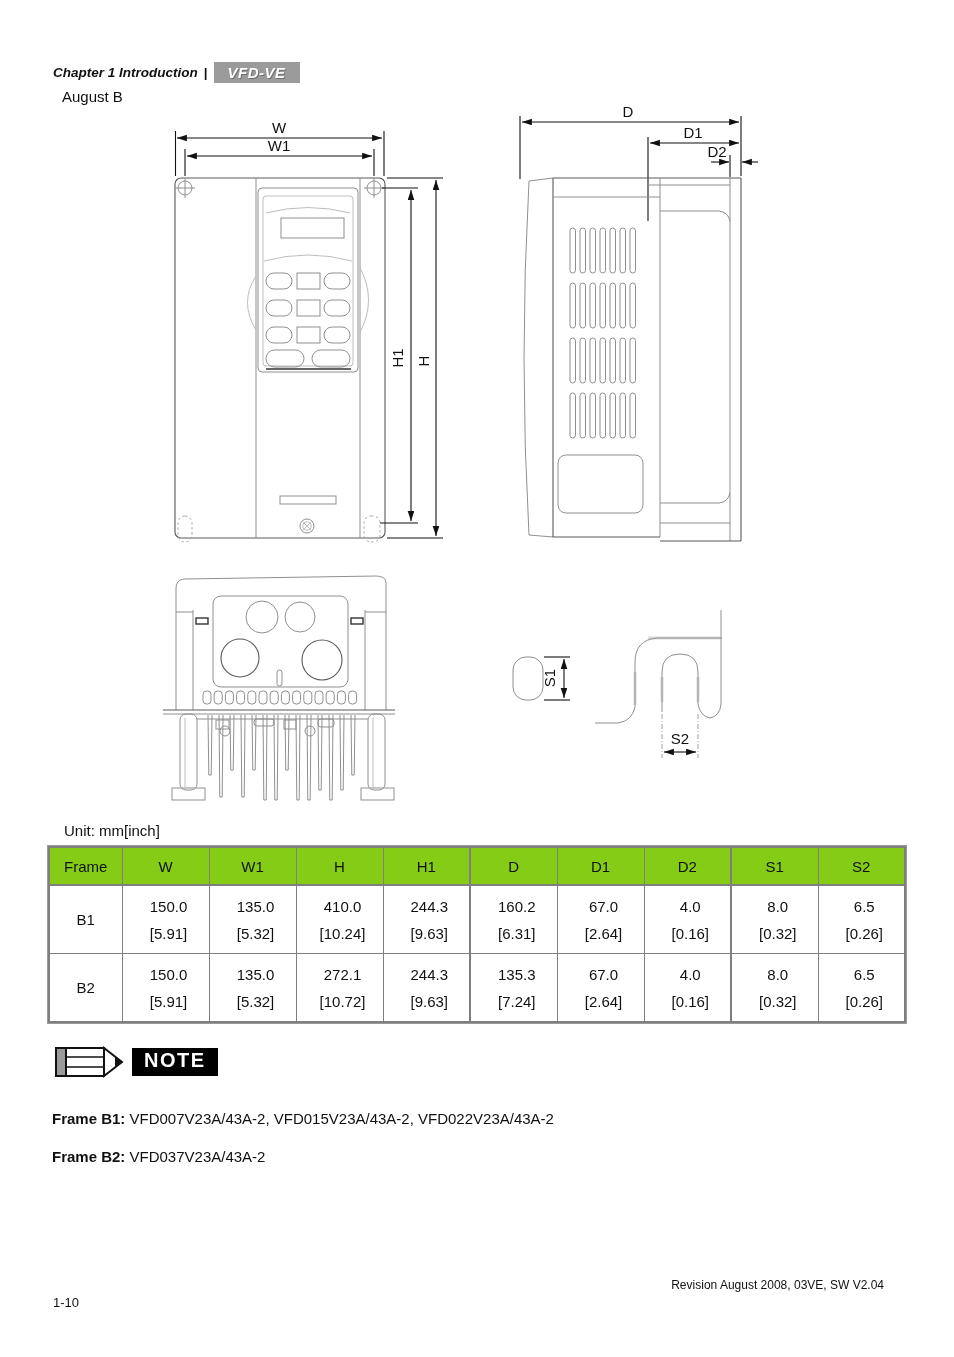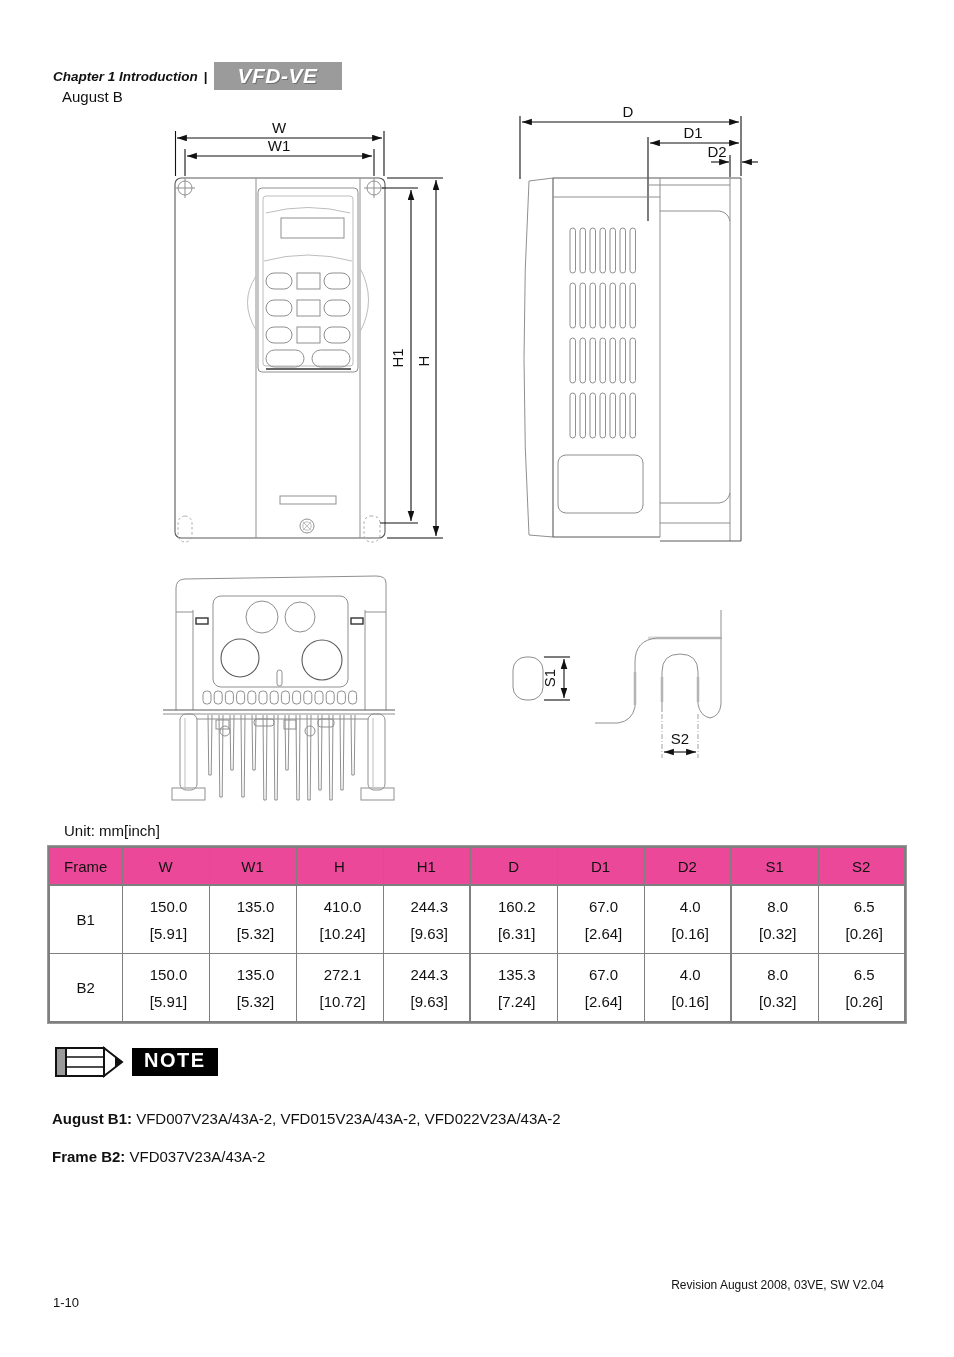--- a/index.html
+++ b/index.html
@@ -4,40 +4,40 @@
 <style>
   html,body{margin:0;padding:0;background:#fff;}
   #page{position:relative;width:954px;height:1329px;background:#fff;overflow:hidden;
         font-family:"Liberation Sans",sans-serif;color:#111;}
 
   
   .hdr{position:absolute;left:53px;top:62px;display:flex;align-items:center;gap:6px;}
   .hdr .chap{font-size:13.5px;font-weight:bold;font-style:italic;color:#111;}
   .hdr .sep{font-size:13.5px;font-weight:bold;color:#111;}
   .hdr .logo{background:#9b9b9b;color:#fff;font-style:italic;font-weight:bold;
-             font-size:21px;padding:2px 24px;letter-spacing:.5px;text-shadow:1px 1px 0 #6f6f6f;}
+             font-size:15px;padding:2px 14px;letter-spacing:.5px;text-shadow:1px 1px 0 #6f6f6f;}
   .frameb{position:absolute;left:62px;top:88px;font-size:15px;}
 
   
   svg{position:absolute;overflow:visible;}
   .ln{stroke:#8f8f8f;fill:none;stroke-width:1;}
   .lnd{stroke:#5a5a5a;fill:none;stroke-width:1.1;}
   .lnl{stroke:#bdbdbd;fill:none;stroke-width:1;}
   .lng{stroke:#d9d9d9;fill:none;stroke-width:3;}
   .dim{stroke:#111;fill:none;stroke-width:1.1;}
   .dimtxt{font-size:15px;fill:#111;font-family:"Liberation Sans",sans-serif;}
   .dash{stroke:#a9a9a9;fill:none;stroke-width:1;stroke-dasharray:2.5,2.5;}
   .cdash{stroke:#999;fill:none;stroke-width:.9;stroke-dasharray:5,2,1,2;}
 
   
   .unit{position:absolute;left:64px;top:822px;font-size:15px;}
   table.dims{position:absolute;left:48px;top:846px;border-collapse:collapse;table-layout:fixed;
              font-size:15px;text-align:center;}
   table.dims th,table.dims td{border:1px solid #7f7f7f;padding:0;font-weight:normal;}
-  table.dims th{background:#ec4899;height:36px;}
+  table.dims th{background:#84cc16;height:36px;}
   table.dims thead th{border-bottom:2px solid #7f7f7f;}
   table.dims td{height:67px;background:#fff;}
   table.dims{border:2px solid #7f7f7f;outline:1px solid #9a9a9a;}
   table.dims th:nth-child(6),table.dims td:nth-child(6),
   table.dims th:nth-child(9),table.dims td:nth-child(9){border-left:2px solid #7f7f7f;}
   table.dims td div{line-height:27px;margin-left:6px;}
 
   
   .note-row{position:absolute;left:52px;top:1042px;display:flex;align-items:center;}
   .note-badge{background:#000;color:#fff;font-weight:bold;font-size:20px;letter-spacing:1.5px;
@@ -433,18 +433,18 @@
       <rect x="4" y="6" width="10" height="28" fill="#9a9a9a" stroke="#111" stroke-width="2"></rect>
       <rect x="14" y="6" width="38" height="28" fill="#fff" stroke="#111" stroke-width="2"></rect>
       <line x1="14" y1="15" x2="52" y2="15" stroke="#111" stroke-width="1.6"></line>
       <line x1="14" y1="25" x2="52" y2="25" stroke="#111" stroke-width="1.6"></line>
       <polygon points="52,6 70,20 52,34" fill="#fff" stroke="#111" stroke-width="2"></polygon>
       <polygon points="63,14.5 70,20 63,25.5" fill="#111"></polygon>
     </svg>
     <span class="note-badge">NOTE</span>
   </div>
 
-  <p class="fnote" style="top:1095px"><b>August B1:</b><span> VFD007V23A/43A-2, VFD015V23A/43A-2, VFD022V23A/43A-2</span></p>
+  <p class="fnote" style="top:1095px"><b>Frame B1:</b><span> VFD007V23A/43A-2, VFD015V23A/43A-2, VFD022V23A/43A-2</span></p>
   <p class="fnote" style="top:1133px"><b>Frame B2:</b><span> VFD037V23A/43A-2</span></p>
 
   <div class="pgno">1-10</div>
   <div class="rev">Revision August 2008, 03VE, SW V2.04</div>
 </div>
 
 </body></html>

